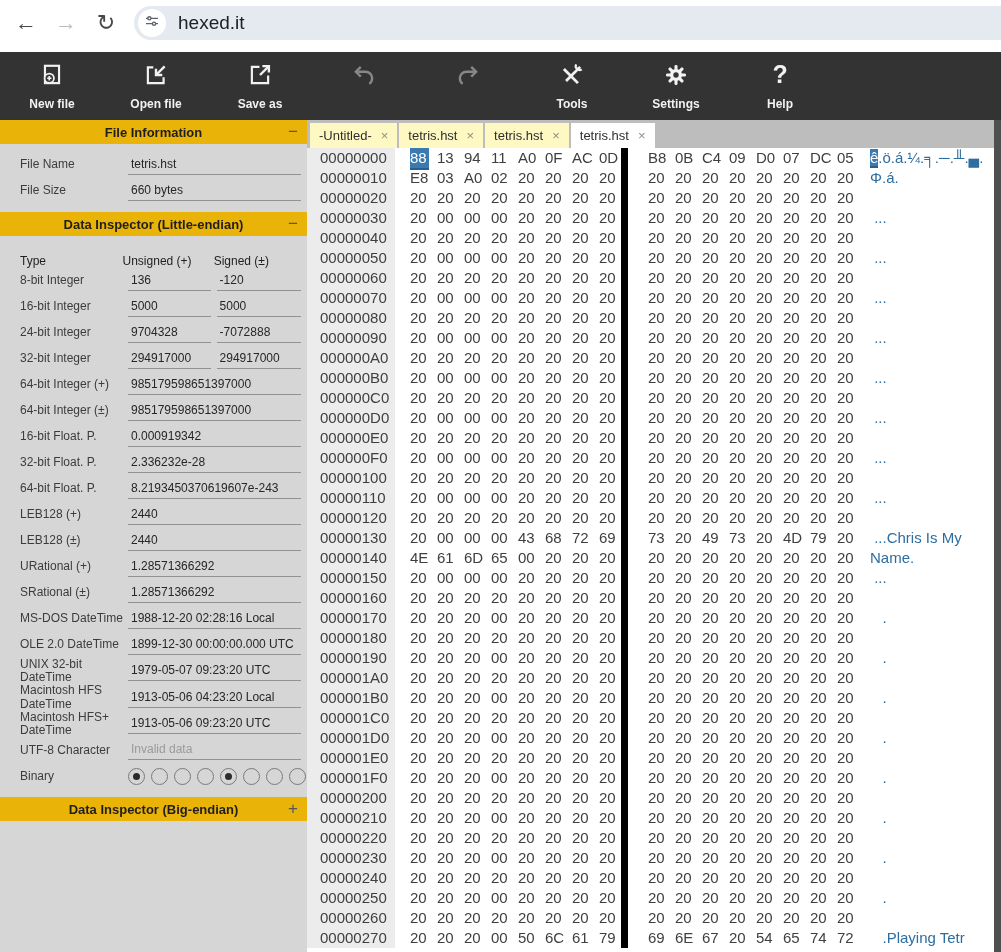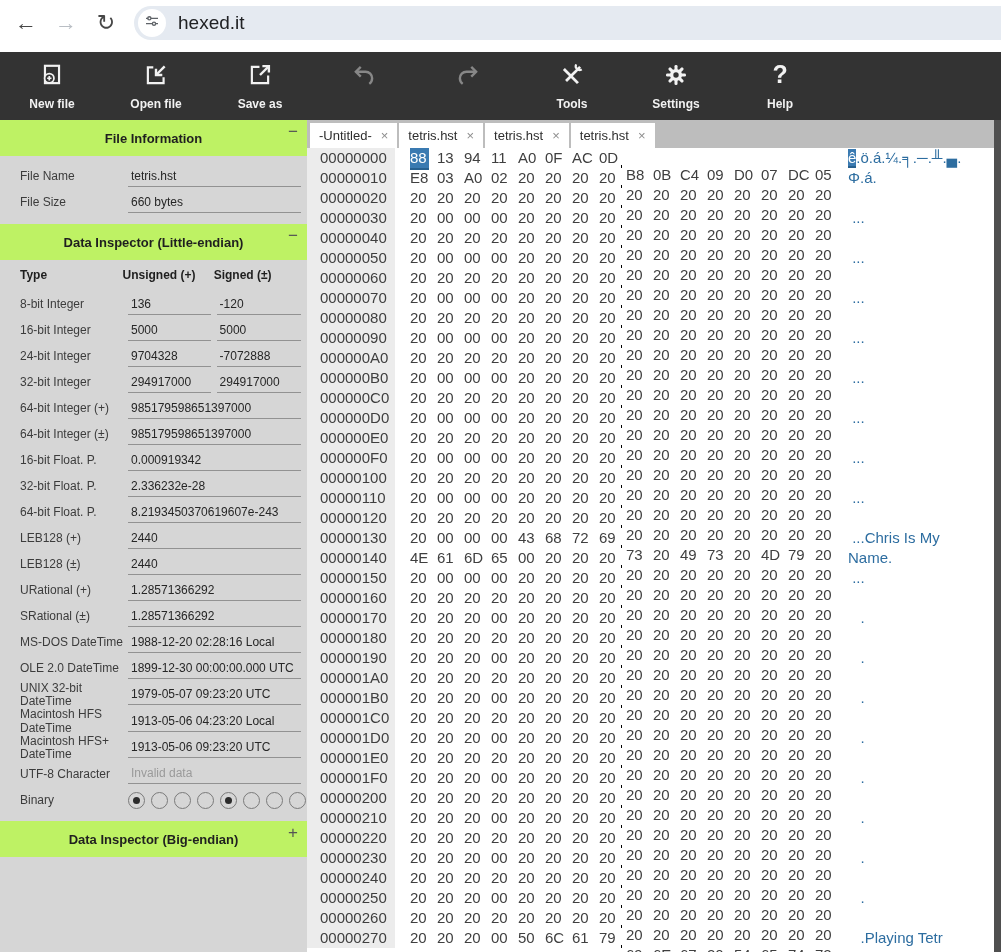--- a/index.html
+++ b/index.html
@@ -25,52 +25,52 @@
             padding-top:10px; color:#f2f2f2; cursor:pointer; }
   .tb-btn.disabled { color:#878787; cursor:default;gap:46px; }
   .tb-btn svg { width:26px; height:26px; }
   .tb-label { font-size:12px; font-weight:bold; margin-top:5px; }
 
   
   .main { flex:1; display:flex; min-height:0; }
 
   
   .sidebar { width:307px; background:#d6d6d6; overflow:hidden; font-size:12px; color:#3c3c3c; }
-  .shead { height:36px; background:#bef264; display:flex; align-items:center; justify-content:center;
+  .shead { height:24px; background:#eab308; display:flex; align-items:center; justify-content:center;
            font-weight:bold; font-size:13px; color:#1f1f1f; position:relative; cursor:pointer; }
   .shead .toggle { position:absolute; right:9px; top:2px; font-size:17px; font-weight:normal; color:#555; }
   .sec-body { padding:8px 6px 8px 20px; }
   .srow { display:flex; align-items:center; min-height:26px; }
   .srow .lbl { width:108px; flex-shrink:0; line-height:1.1; color:#3c3c3c; }
   .field { border-bottom:1px solid #929292; padding:2px 3px 3px; color:#262626; }
   .f1 { width:90px; margin-right:6px; }
   .f2 { width:92px; }
   .fw { width:188px; }
   .field.muted { color:#9a9a9a; }
-  .cols-head { display:flex; font-weight:bold; color:#1f1f1f; min-height:24px; align-items:flex-start; }
+  .cols-head { display:flex; font-weight:normal; color:#1f1f1f; min-height:24px; align-items:flex-end; }
   .cols-head .c0 { width:108px; }
   .cols-head .c1 { width:96px; }
   .cols-head .c2 { width:92px; }
   .radios { display:flex; gap:6px; align-items:center; }
   .radio { width:17px; height:17px; border:1px solid #7a7a7a; border-radius:50%;
            background:#d6d6d6; display:flex; align-items:center; justify-content:center; cursor:pointer; }
   .radio.on::after { content:''; width:7px; height:7px; border-radius:50%; background:#2b2b2b; }
 
   
   .hexpanel { flex:1; display:flex; flex-direction:column; background:#fff; min-width:0; }
   .tabbar { height:28px; background:#bdbdbd; display:flex; padding:3px 0 0 3px; }
-  .tab { height:25px; background:#ffffff; display:flex; align-items:center; padding:0 9px;
+  .tab { height:25px; background:#fef9c3; display:flex; align-items:center; padding:0 9px;
          margin-right:2px; font-size:13px; color:#2e2e2e; cursor:pointer; }
   .tab.active { background:#ffffff; }
   .tab .x { margin-left:9px; color:#8d8d8d; font-size:13px; cursor:pointer; }
   .hexbody { flex:1; overflow:hidden; font-family:Liberation Sans, sans-serif; font-size:15px; }
   .hex-row { height:20px; line-height:20px; display:flex; white-space:pre; }
   .addr { width:88px; padding-left:13px; background:#ececec; color:#3f3f3f; flex-shrink:0; }
   .bgroup { display:flex; margin-left:15px; }
-  .bgroup.g2 { margin-left:-5px; border-left:1px solid #000000; padding-left:4px;margin-top:17px; }
+  .bgroup.g2 { margin-left:-5px; border-left:7px solid #000000; padding-left:20px; }
   .byte { display:inline-block; width:19px; margin-right:8px; color:#3f3f3f; }
   .byte.sel { background:#3a7ab1; color:#fff; box-shadow:0 2px 0 #27608f; }
   .ascii { margin-left:6px; color:#2d6da0; white-space:pre; }
   .ascii .ach.sel { background:#3a7ab1; color:#fff; box-shadow:0 2px 0 #27608f; }
 
   .rightstrip { width:7px; background:#4f4f4f; }
 </style>
 </head>
 <body>
 

